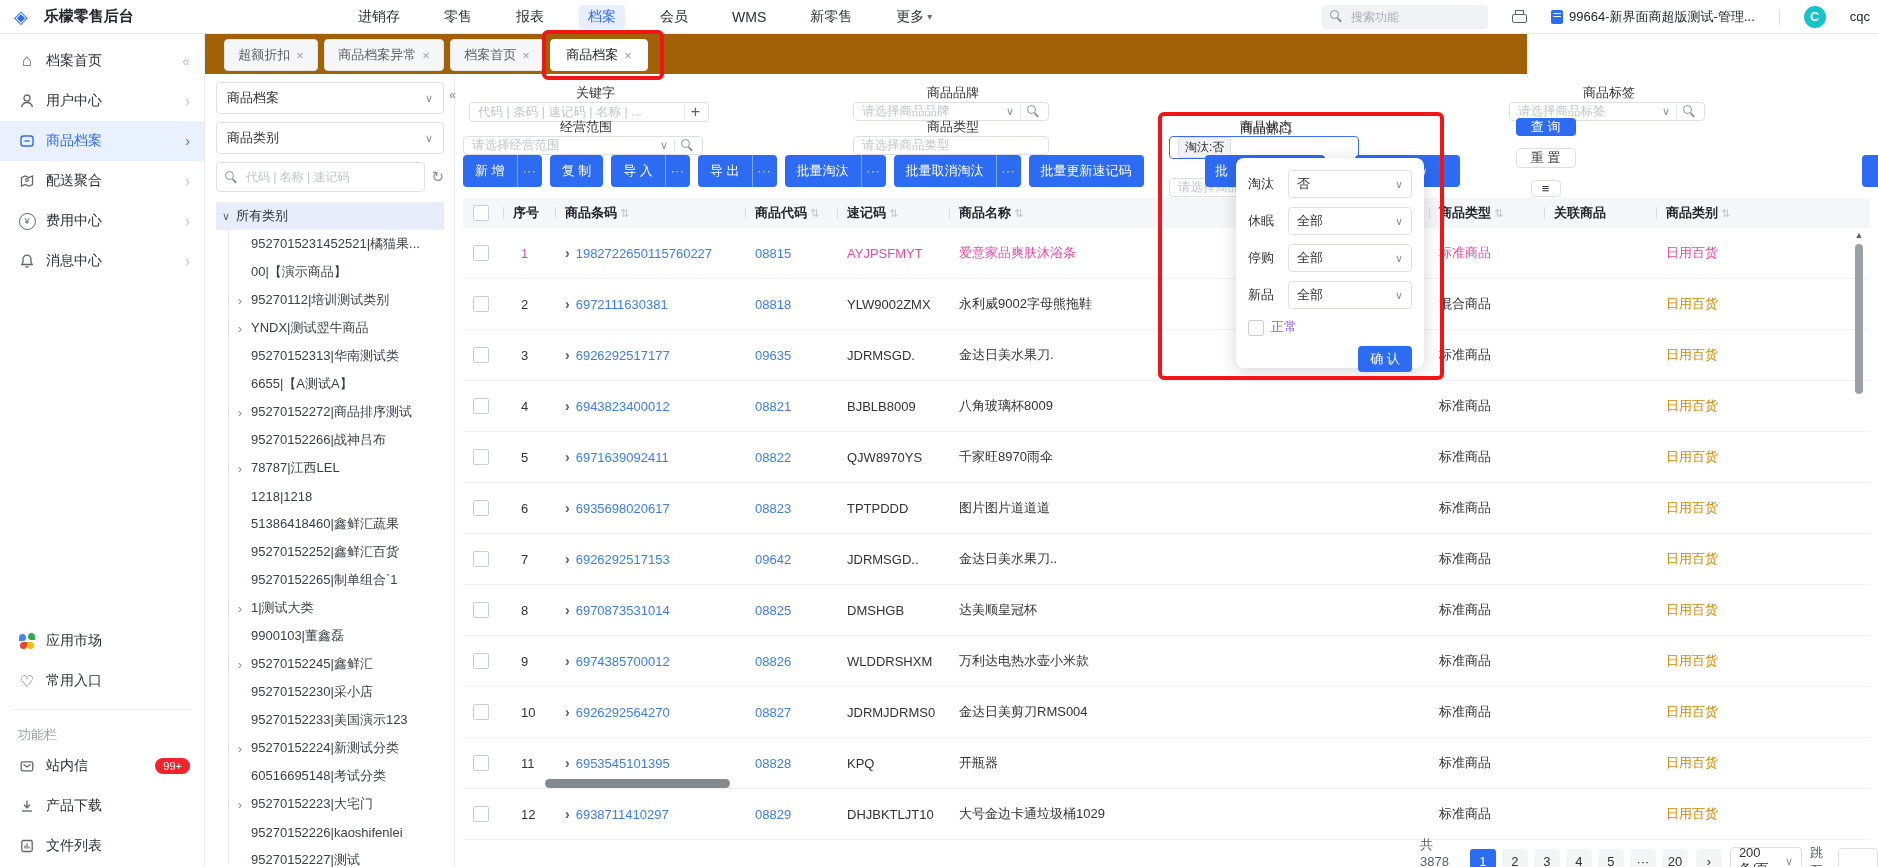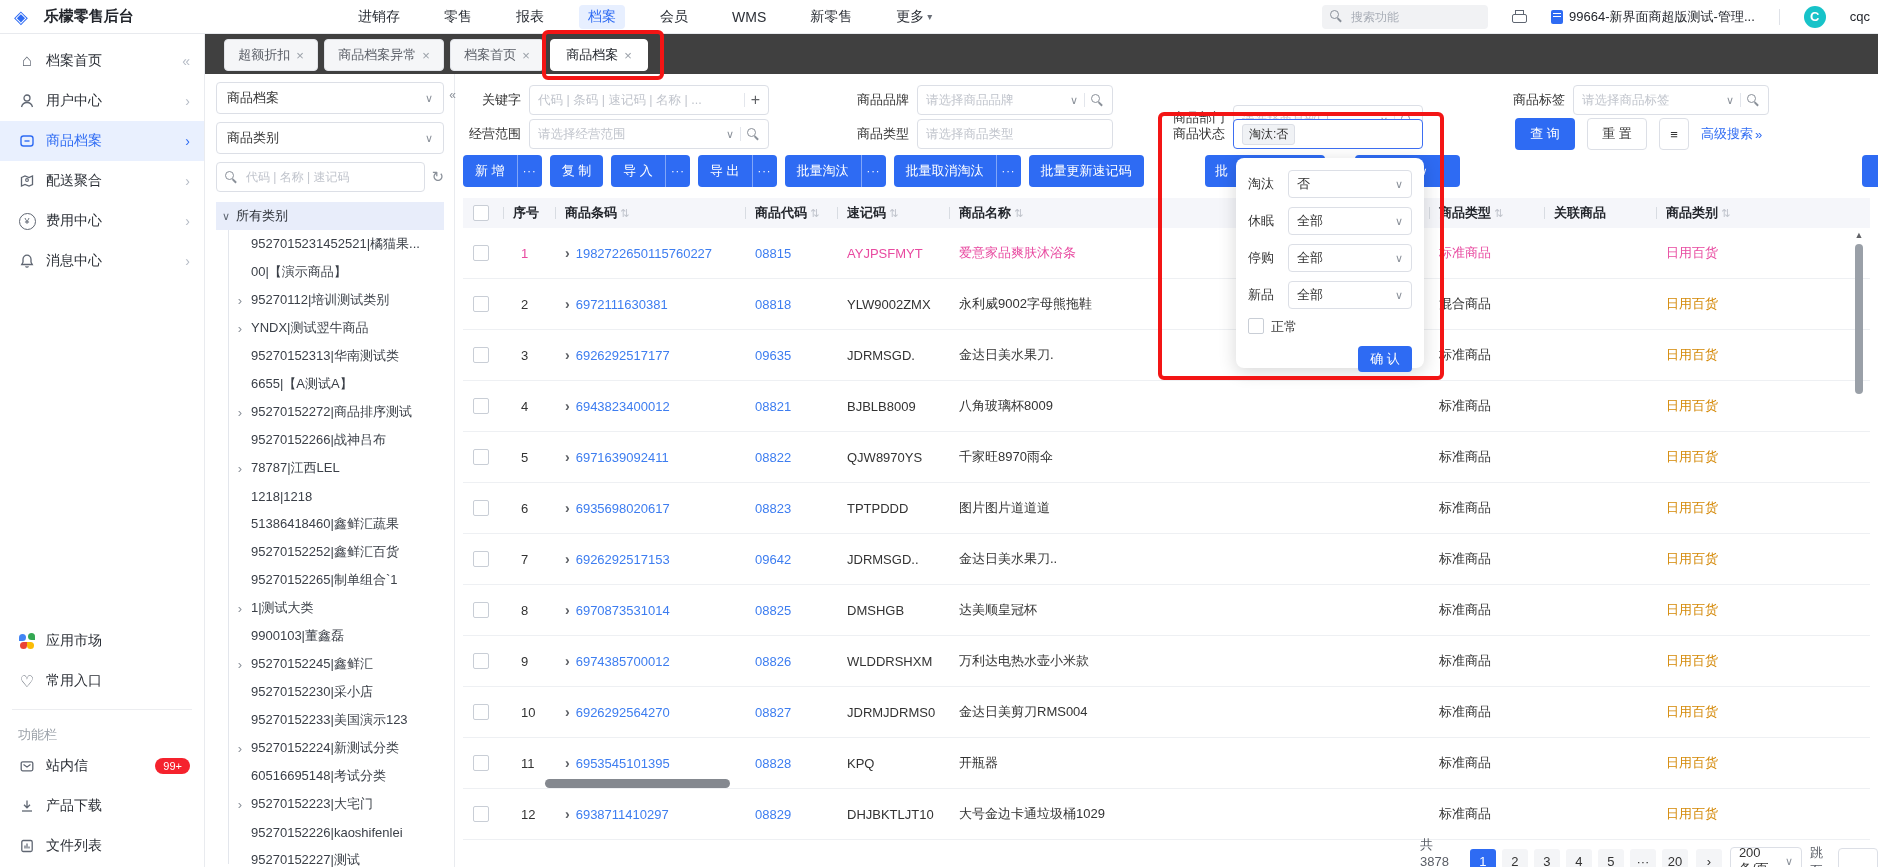--- a/index.html
+++ b/index.html
@@ -53,21 +53,21 @@
   .side-section{padding:8px 18px 2px;color:#9aa0a8;font-size:13px;}
   .badge{margin-left:auto;background:#f5222d;color:#fff;border-radius:9px;font-size:11px;
          padding:1px 8px;line-height:14px;}
   .pin{width:16px;height:16px;position:relative;}
   .pin i{position:absolute;width:7px;height:7px;border-radius:50% 50% 50% 0;}
   .pin i:nth-child(1){left:0;top:1px;background:#4285f4;transform:rotate(0deg);}
   .pin i:nth-child(2){right:0;top:0;background:#34a853;border-radius:50% 50% 0 50%;}
   .pin i:nth-child(3){left:1px;bottom:0;background:#ea4335;border-radius:50% 0 50% 50%;}
   .pin i:nth-child(4){right:1px;bottom:0;background:#fbbc05;border-radius:0 50% 50% 50%;}
   
-  .tabbar{position:absolute;left:204px;top:33px;width:1674px;height:41px;background:#404040;z-index:10;}
+  .tabbar{position:absolute;left:204px;top:33px;width:1323px;height:41px;background:#a16207;z-index:10;}
   .tab{position:absolute;top:6px;height:30px;display:flex;align-items:center;justify-content:center;gap:6px;
        background:#f5f6f8;border:1px solid #e2e4e9;border-radius:4px;font-size:13px;color:#5a5e66;cursor:pointer;}
   .tab-active{background:#fff;border-color:#fff;color:#23262c;z-index:2;}
   .tab .x{color:#9aa0a8;font-size:13px;}
   
   .treepanel{position:absolute;left:204px;top:74px;width:251px;height:793px;background:#fff;
              border-right:1px solid #e9ebef;padding:8px 10px 0 12px;box-sizing:border-box;z-index:15;}
   .selbox{height:30px;border:1px solid #dcdfe6;border-radius:4px;display:flex;align-items:center;
           padding:0 10px;justify-content:space-between;margin-bottom:8px;background:#fff;cursor:pointer;}
   .selbox .v{color:#333;}
@@ -80,21 +80,21 @@
   .t-refresh{color:#8a9099;font-size:15px;cursor:pointer;}
   .troot{height:28px;display:flex;align-items:center;gap:6px;background:#e8edfa;padding:0 6px;
          font-size:13px;color:#2b2f36;cursor:pointer;}
   .tkids{position:relative;padding-left:8px;}
   .tkids::before{content:"";position:absolute;left:12px;top:0;bottom:10px;border-left:1px solid #e3e6ec;}
   .titem{height:28px;display:flex;align-items:center;gap:5px;padding-left:10px;color:#3a3f47;
          font-size:13px;white-space:nowrap;overflow:hidden;cursor:pointer;position:relative;background:transparent;}
   .t-caret{width:12px;color:#8a9099;font-size:13px;background:#fff;z-index:1;text-align:center;flex:0 0 12px;}
   
   .main{position:absolute;left:455px;top:74px;width:1423px;height:793px;background:#fff;}
-  .fg{position:absolute;height:32px;display:flex;align-items:center;}
+  .fg{position:absolute;height:32px;display:flex;align-items:center;flex-direction:column;}
   .flabel{display:inline-block;text-align:right;color:#333;font-size:13px;white-space:nowrap;}
   .finput{height:30px;border:1px solid #dcdfe6;border-radius:4px;display:flex;align-items:center;
           box-sizing:border-box;padding:0 8px;gap:6px;background:#fff;}
   .ph{color:#c0c4cc;font-size:12.5px;white-space:nowrap;overflow:hidden;flex:1;}
   .addon-sep{width:1px;height:14px;background:#e3e6ec;}
   .plusbtn{color:#606266;font-size:16px;}
   .f-status{border-color:#3d6ef2;}
   .tagchip{background:#f0f2f5;border:1px solid #dcdfe6;border-radius:3px;padding:1px 6px;font-size:12px;color:#333;}
   .btn{height:32px;border-radius:4px;display:flex;align-items:center;justify-content:center;
        box-sizing:border-box;font-size:13px;cursor:pointer;}
@@ -137,21 +137,21 @@
   .psize{height:28px;border:1px solid #dcdfe6;border-radius:4px;display:flex;align-items:center;gap:8px;
          padding:0 8px;color:#333;cursor:pointer;}
   .jump-input{width:52px;height:28px;border:1px solid #dcdfe6;border-radius:4px;box-sizing:border-box;}
   
   .popup{position:absolute;left:781px;top:84px;width:188px;height:210px;background:#fff;border-radius:8px;
          box-shadow:0 4px 18px rgba(0,0,0,.16);z-index:22;padding:12px 12px 10px;box-sizing:border-box;}
   .prow{display:flex;align-items:center;gap:10px;margin-bottom:9px;}
   .plabel{width:30px;color:#333;font-size:13px;}
   .psel{flex:1;height:28px;border:1px solid #dcdfe6;border-radius:4px;display:flex;align-items:center;
         justify-content:space-between;padding:0 8px;box-sizing:border-box;cursor:pointer;}
-  .pcheck{display:flex;align-items:flex-start;gap:7px;margin:4px 0 10px;color:#404040;}
+  .pcheck{display:flex;align-items:flex-end;gap:7px;margin:4px 0 10px;color:#8b5cf6;}
   .confirm{margin-left:auto;width:54px;height:26px;background:#2e6bf3;color:#fff;border-radius:4px;
            display:flex;align-items:center;justify-content:center;font-size:13px;cursor:pointer;}
   
   .anno{position:absolute;border:4px solid #f31515;border-radius:6px;z-index:50;pointer-events:none;}
   .collapse-tip{position:absolute;right:-2px;top:14px;color:#8a9099;font-size:12px;}
   svg.ic{display:block;}
 </style>
 </head>
 <body>
 

